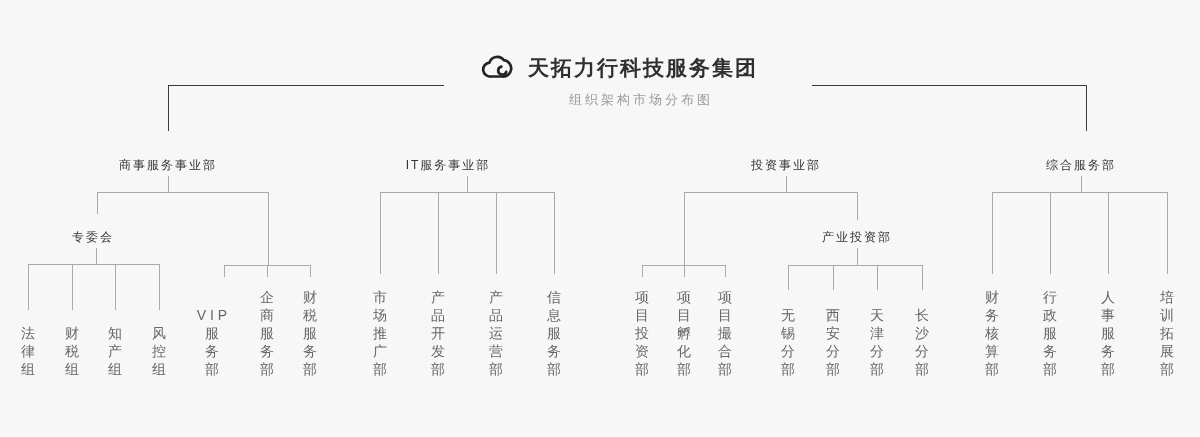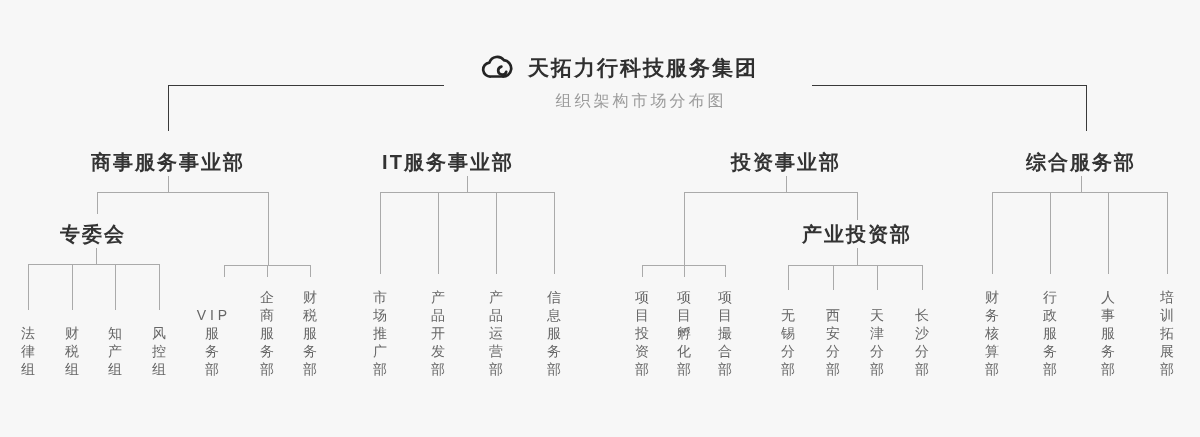--- a/index.html
+++ b/index.html
@@ -16,26 +16,26 @@
   .dark{background:#3a3a3a;}
   .light{background:#aaaaaa;}
   
   .logo{position:absolute;left:478px;top:52px;width:40px;height:32px;}
   .title{
     position:absolute;left:528px;top:54px;
     font-size:21px;font-weight:bold;color:#2f2f2f;letter-spacing:2px;white-space:nowrap;font-family:Liberation Mono, monospace;
   }
   .subtitle{
     position:absolute;left:641px;top:91px;transform:translateX(-50%);
-    font-size:16px;color:#9b9b9b;letter-spacing:3px;white-space:nowrap;
+    font-size:13px;color:#9b9b9b;letter-spacing:3px;white-space:nowrap;
   }
   
   .node{
     position:absolute;transform:translateX(-50%);
-    font-size:20px;font-weight:bold;color:#333333;letter-spacing:2px;white-space:nowrap;
+    font-size:12px;font-weight:normal;color:#333333;letter-spacing:2px;white-space:nowrap;margin-top:8px;
   }
   
   .vtext{
     position:absolute;bottom:59px;transform:translateX(-50%);
     font-size:14px;line-height:18px;color:#666666;
     white-space:pre-line;text-align:center;
   }
 </style>
 </head>
 <body>

